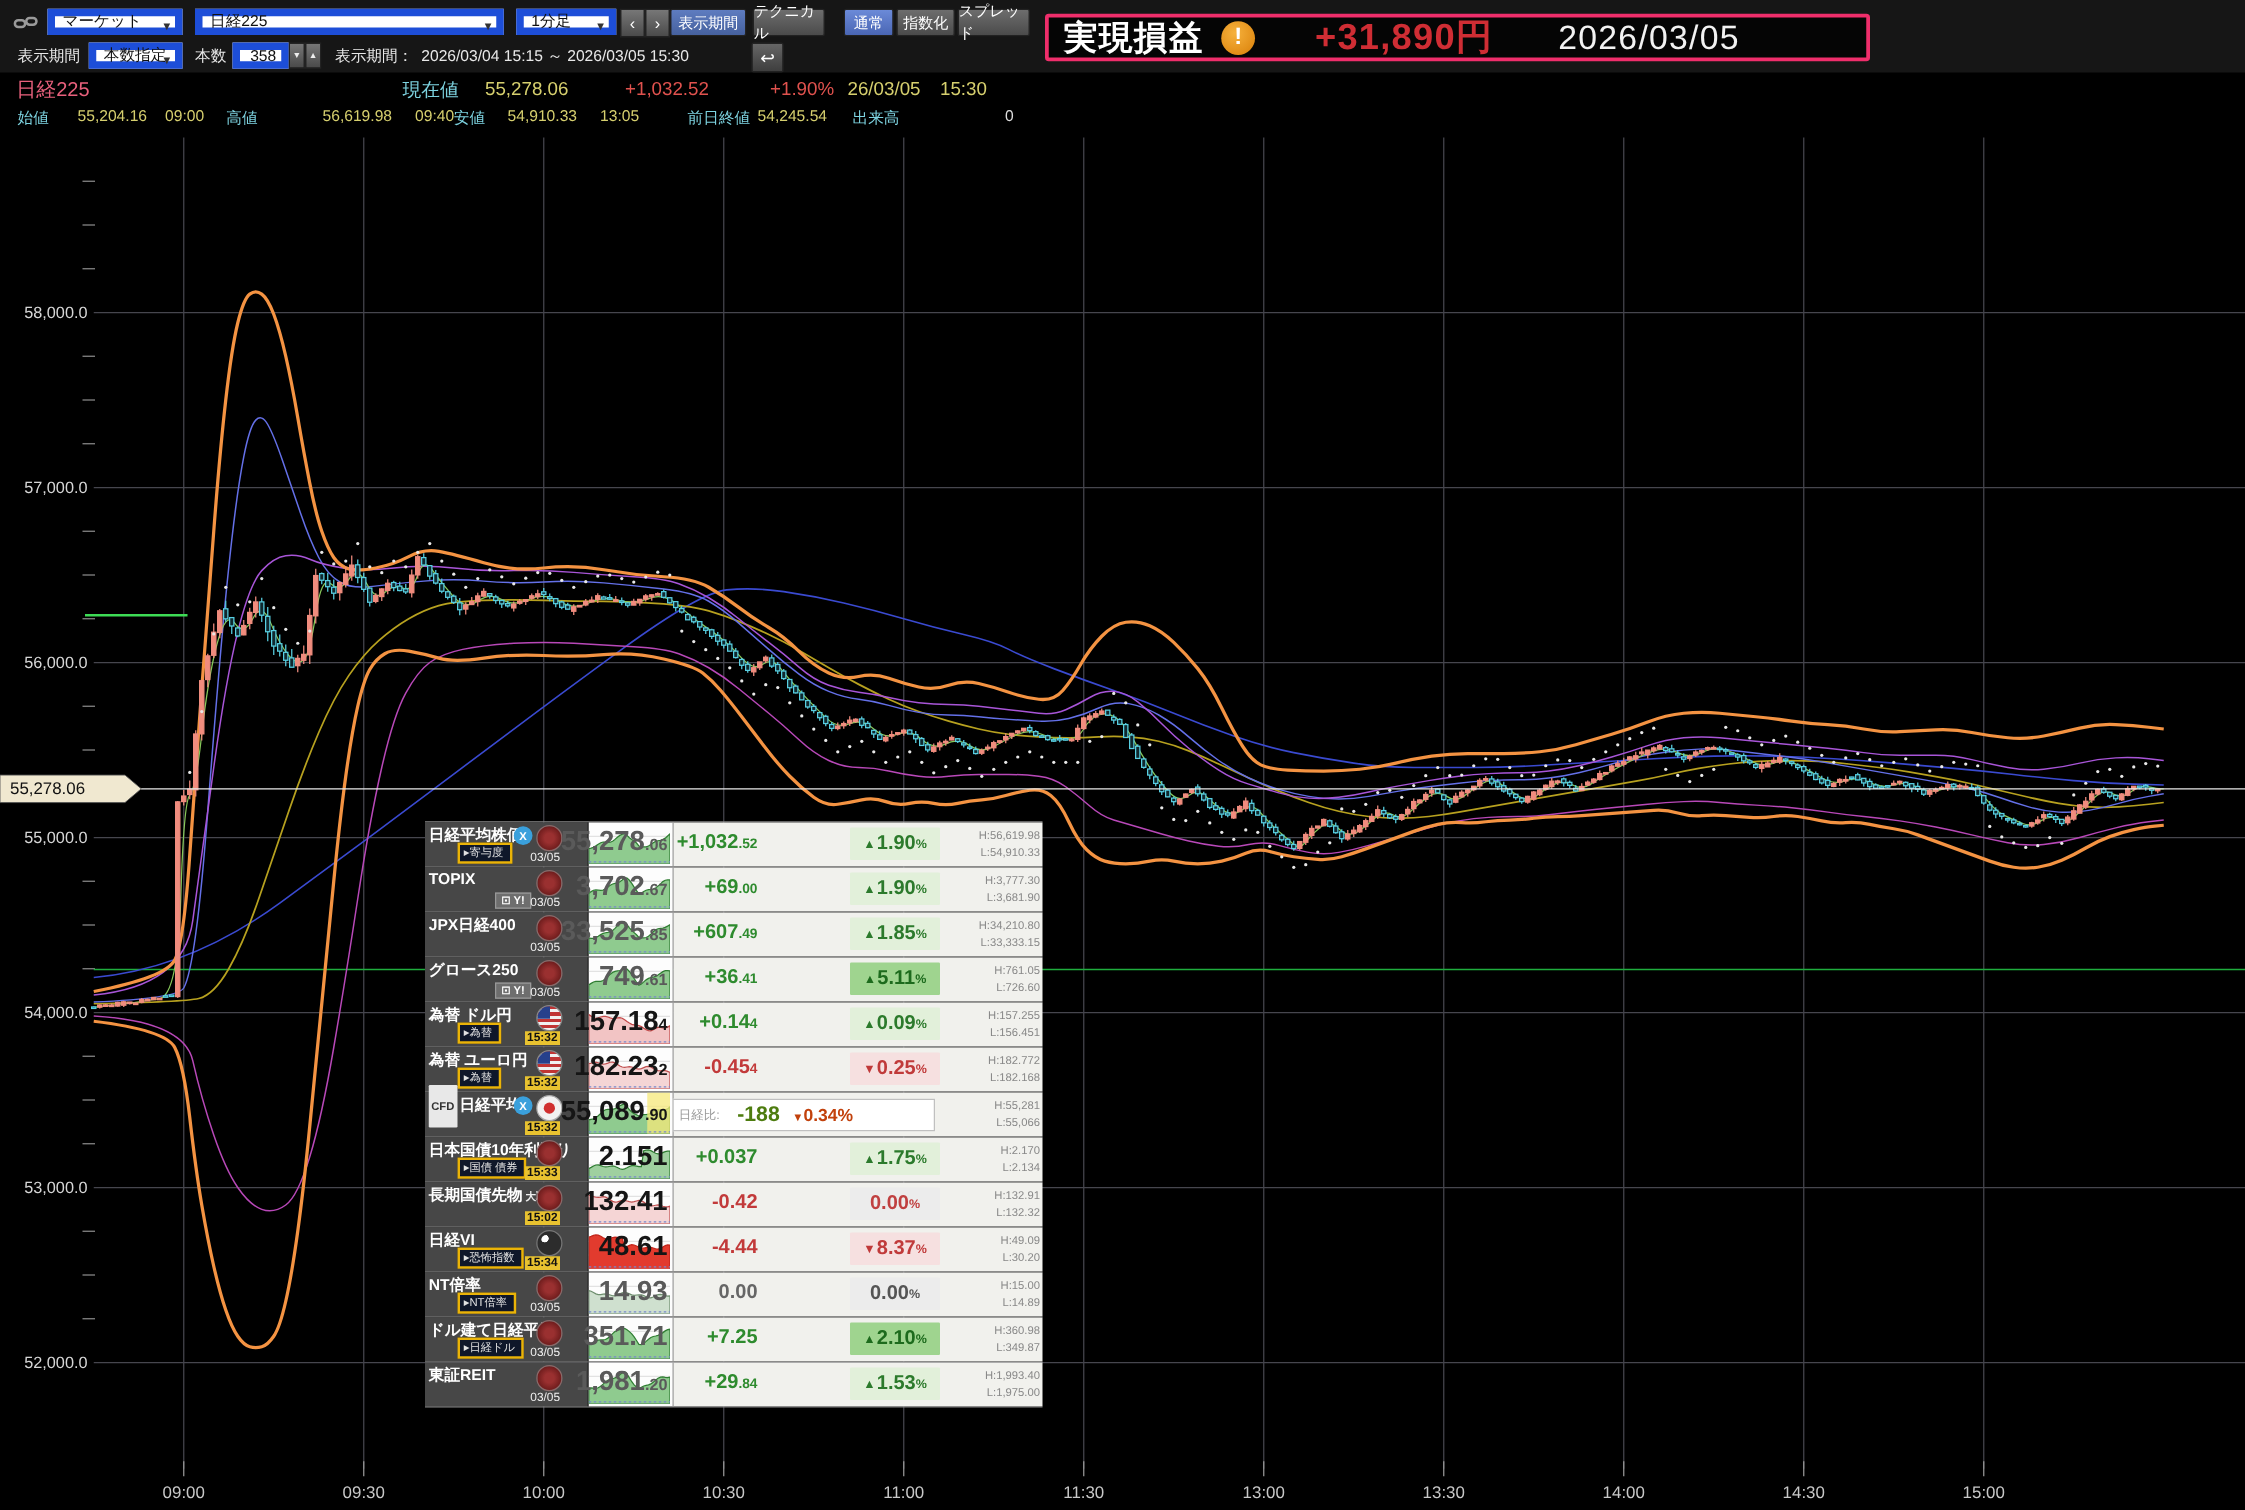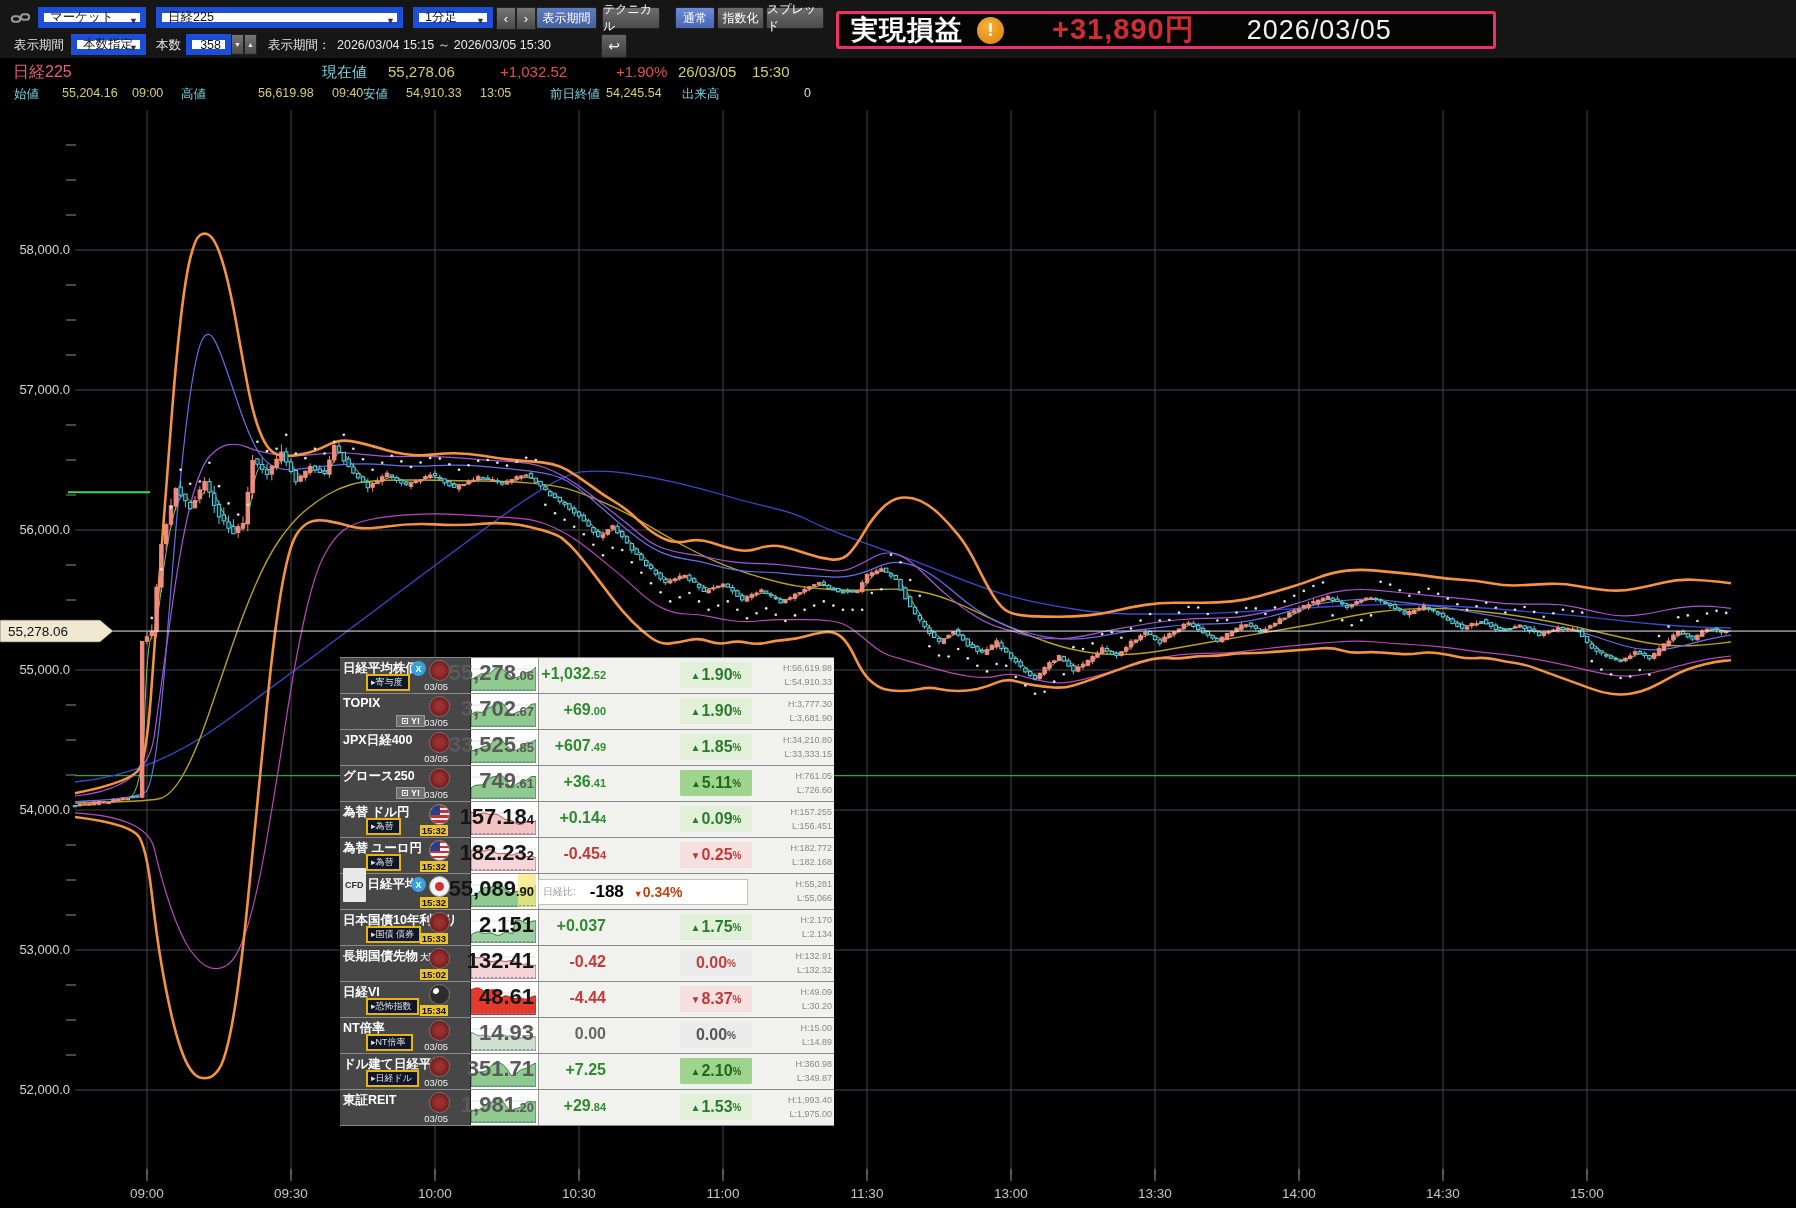--- a/index.html
+++ b/index.html
@@ -70,21 +70,21 @@
   .pctb{position:absolute;right:82px;top:4px;width:72px;height:26px;display:flex;align-items:center;
     justify-content:center;font-weight:bold;font-size:16px;border-radius:1px;}
   .pctb .ar{font-size:10px;margin-right:1px;} .pctb .pc{font-size:10px;}
   .pctb.up{background:#e2f0da;color:#2c7a2c;} .pctb.up2{background:#9fd48f;color:#1d6b1d;}
   .pctb.dn{background:#f6e0e0;color:#c03a3a;} .pctb.zr{background:#ececec;color:#555;}
   .pctb.zr2{background:#ececec;color:#c04040;}
   .hl{position:absolute;right:2px;top:3px;width:76px;font-size:9px;color:#888;text-align:right;line-height:14px;white-space:nowrap;}
   .nkhbox{position:absolute;right:86px;top:5px;width:208px;height:24px;background:#fff;border:1px solid #c0c0c0;
     display:flex;align-items:center;}
   .nkhbox .l{color:#999;font-size:10px;margin-left:4px;}
-  .nkhbox .v{color:#000000;font-size:17px;font-weight:bold;margin-left:14px;}
+  .nkhbox .v{color:#4d7c0f;font-size:17px;font-weight:bold;margin-left:14px;}
   .nkhbox .p{color:#c2410c;font-size:14px;font-weight:bold;margin-left:10px;}
   .nkhbox .p .ar{font-size:9px;}
 </style>
 </head>
 <body>
 <div id="stage">
 
 <svg id="chart" style="position:absolute;left:0;top:0;z-index:1;" width="1796" height="1208">
       <defs>
         <clipPath id="plot">

